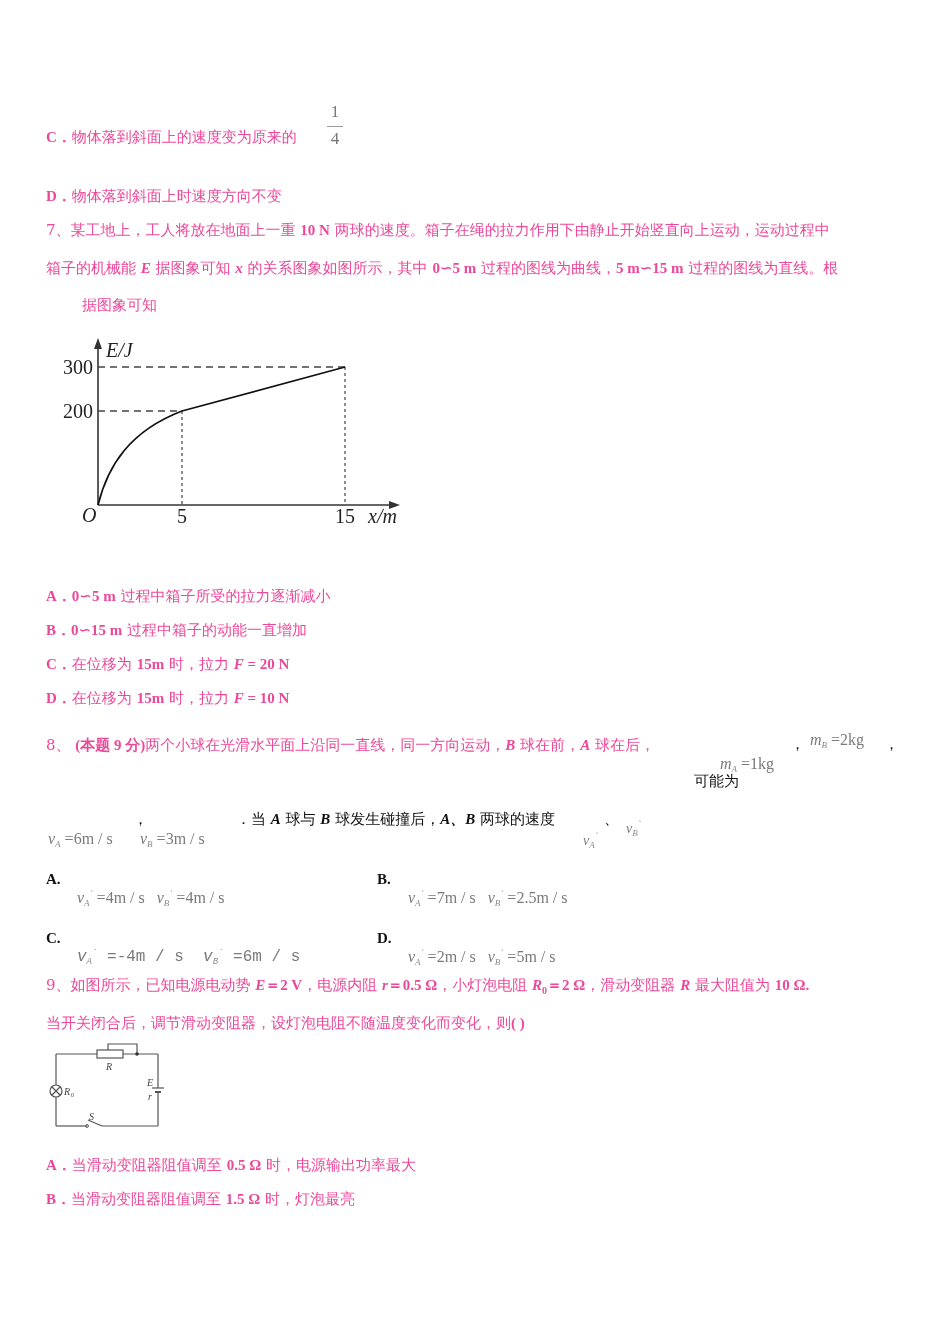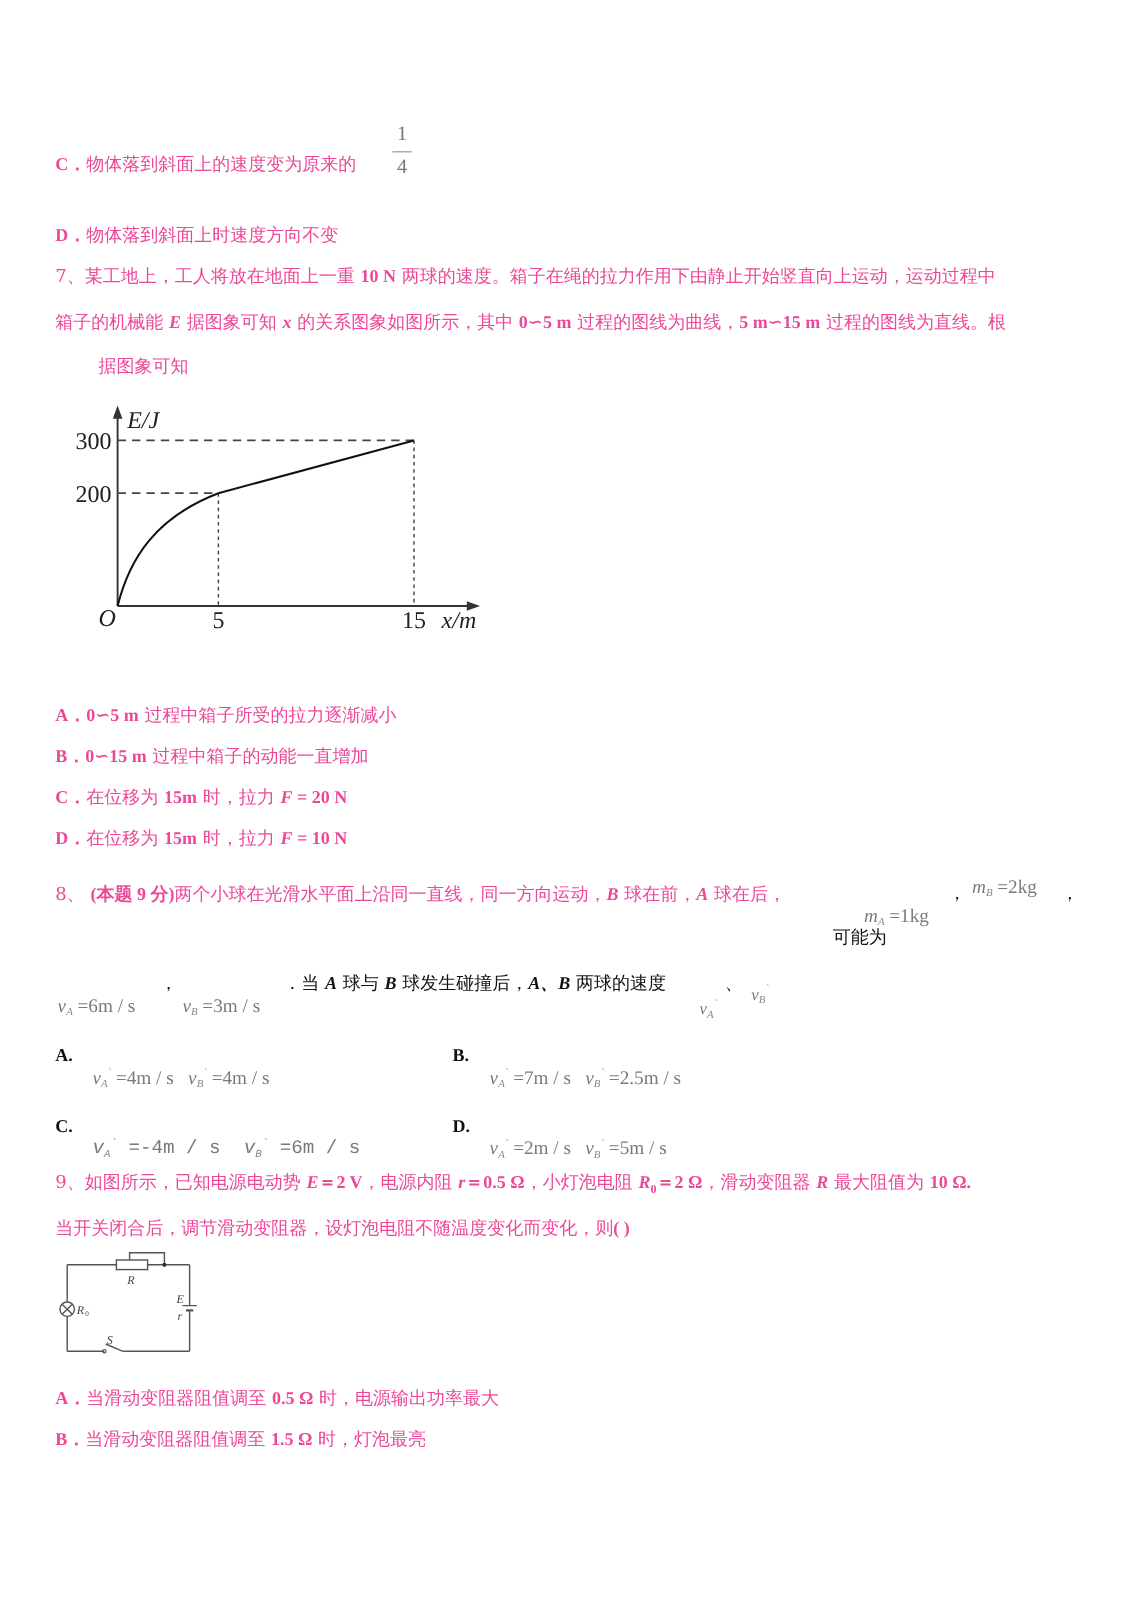--- a/index.html
+++ b/index.html
@@ -100,21 +100,21 @@
 <div class="abs" style="left:790px; top:735px; font-size:15px;">，</div>
 <div class="abs math" style="left:810px; top:700px;">
   <span>m</span><sub>B</sub> <span class="up">=2kg</span>
 </div>
 <div class="abs" style="left:884px; top:735px; font-size:15px;">，</div>
 
 <div class="abs math" style="left:48px; top:799px;">
   <span>v</span><sub>A</sub> <span class="up">=6m / s</span>
 </div>
 <div class="abs" style="left:133px; top:810px; font-size:15px;">，</div>
-<div class="abs math" style="left:152px; top:799px;">
+<div class="abs math" style="left:140px; top:799px;">
   <span>v</span><sub>B</sub> <span class="up">=3m / s</span>
 </div>
 <div class="abs" style="left:236px; top:810px; font-size:15px; white-space:nowrap;">
   <span>．当 </span><span class="bi">A</span><span> 球与 </span><span class="bi">B</span><span> 球发生碰撞后，</span><span class="bi">A、B</span><span> 两球的速度</span>
 </div>
 <div class="abs math" style="left:583px; top:800px; font-size:14px;">
   <span>v</span><sub>A</sub><sup>`</sup>
 </div>
 <div class="abs" style="left:604px; top:810px; font-size:15px;">、</div>
 <div class="abs math" style="left:626px; top:788px; font-size:14px;">

